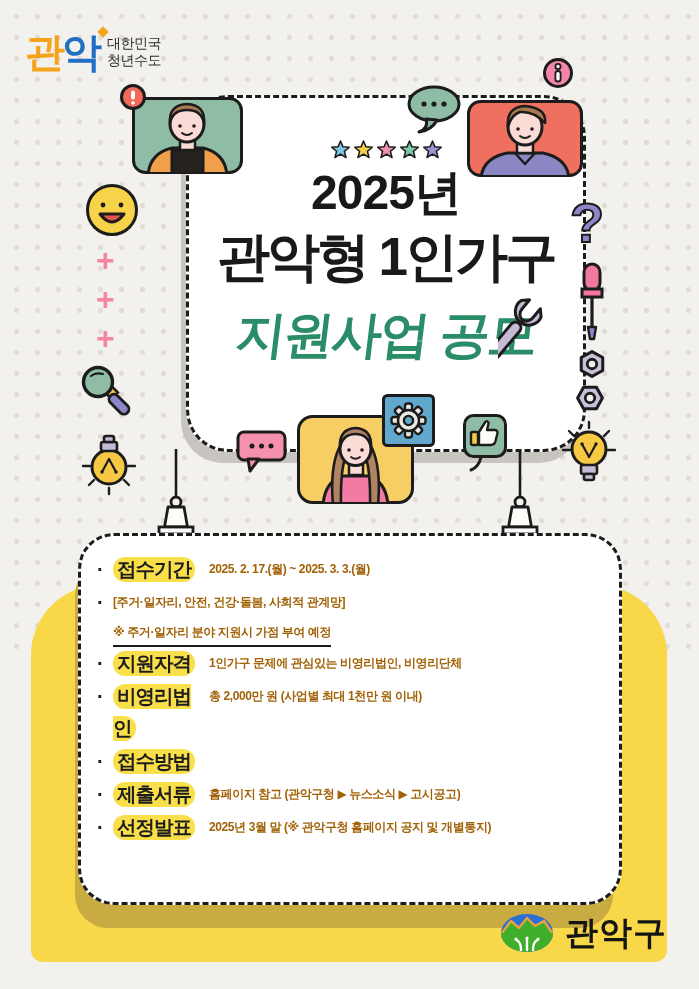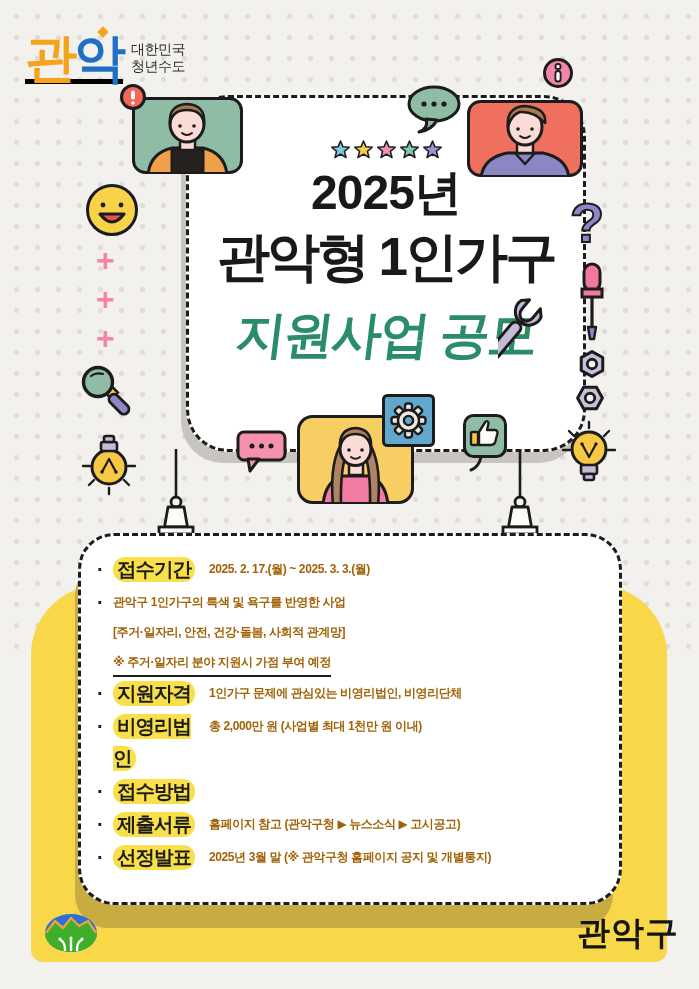--- a/index.html
+++ b/index.html
@@ -4,21 +4,21 @@
 <style>
   html,body{margin:0;padding:0;}
   body{font-family:"Liberation Sans","DejaVu Sans",sans-serif;}
   .page{position:relative;width:699px;height:989px;background:#f3f1ee;overflow:hidden;}
   .abs{position:absolute;}
   .dots{left:0;top:0;width:699px;height:660px;
         background-image:radial-gradient(#e2dcd6 2.4px,transparent 2.6px);
         background-size:21px 21px;background-position:6px 6px;z-index:0;}
   
   .brand{left:25px;top:32px;display:flex;align-items:center;gap:8px;z-index:3;}
-  .brand-mark{font-size:52px;font-weight:900;letter-spacing:-3px;line-height:1;text-decoration:underline;}
+  .brand-mark{font-size:40px;font-weight:900;letter-spacing:-3px;line-height:1;}
   .brand-mark .m1{color:#f5a31a;}
   .brand-mark .m2{color:#1f6fc4;}
   .spark{position:absolute;left:74px;top:-4px;width:8px;height:8px;background:#f5a31a;transform:rotate(45deg);}
   .brand-tag{font-size:14px;font-weight:400;color:#2b2b2b;line-height:1.25;letter-spacing:-0.5px;}
   
   .title-card{left:150px;top:95px;width:400px;height:357px;background:#ffffff;
       border:3.5px dashed #1c1c1c;border-radius:42px;z-index:2;
       box-shadow:-5px 11px 0 0 #c8c5c0;box-sizing:border-box;text-align:center;margin-left:36px;}
   .stars{margin-top:42px;display:flex;justify-content:center;gap:4px;}
   .hero-year{margin-top:6px;font-size:48px;font-weight:900;color:#191919;letter-spacing:-1px;line-height:1.15;}
@@ -32,22 +32,22 @@
       border:3.5px dashed #1c1c1c;border-radius:36px;z-index:4;box-sizing:border-box;
       box-shadow:-6px 26px 0 -3px #c8ab41;padding:18px 14px 0 16px;}
   .row{display:flex;align-items:flex-start;margin-bottom:1px;}
   .bullet{width:16px;font-weight:900;font-size:20px;line-height:30px;color:#1c1c1c;}
   .lblcol{width:96px;flex:none;line-height:30px;}
   .hl{background:#f9e04b;padding:1px 4px 2px 4px;font-weight:800;font-size:19.5px;
       letter-spacing:-1px;color:#1c1c1c;border-radius:12px;}
   .val{font-size:12px;font-weight:700;letter-spacing:-0.4px;line-height:30px;color:#a16207;white-space:nowrap;}
   .val .u{border-bottom:2.5px solid #1c1c1c;display:inline-block;line-height:26px;}
   
-  .footer{left:43px;top:908px;width:636px;height:50px;display:flex;align-items:center;
-          justify-content:space-between;gap:10px;z-index:4;}
+  .footer{left:31px;top:908px;width:636px;height:50px;display:flex;align-items:center;
+          justify-content:flex-end;gap:10px;z-index:4;}
   .footer-org{font-size:33px;font-weight:900;color:#141414;letter-spacing:1px;}
   
   .qmark{font-size:56px;font-weight:900;color:#8d86c9;-webkit-text-stroke:2px #1c1c1c;z-index:3;}
   .plus{font-size:32px;font-weight:900;color:#f585a0;z-index:3;line-height:1;}
   .z3{z-index:3;} .z4{z-index:4;}
 </style>
 </head>
 <body>
 
 <div class="page">
@@ -324,21 +324,20 @@
     <div class="row">
       <span class="bullet">·</span>
       <span class="lblcol"><span class="hl">접수기간</span></span>
       <div class="val">
           <div>2025. 2. 17.(월) ~ 2025. 3. 3.(월)</div>
         </div>
     </div>
     <div class="row">
       <span class="bullet">·</span>
       <div class="val">
-        <div>관악구 1인가구의 특색 및 욕구를 반영한 사업</div>
         <div>[주거·일자리, 안전, 건강·돌봄, 사회적 관계망]</div>
         <div><span class="u">※ 주거·일자리 분야 지원시 가점 부여 예정</span></div>
       </div>
     </div>
     <div class="row">
       <span class="bullet">·</span>
       <span class="lblcol"><span class="hl">지원자격</span></span>
       <div class="val">
           <div>1인가구 문제에 관심있는 비영리법인, 비영리단체</div>
         </div>

